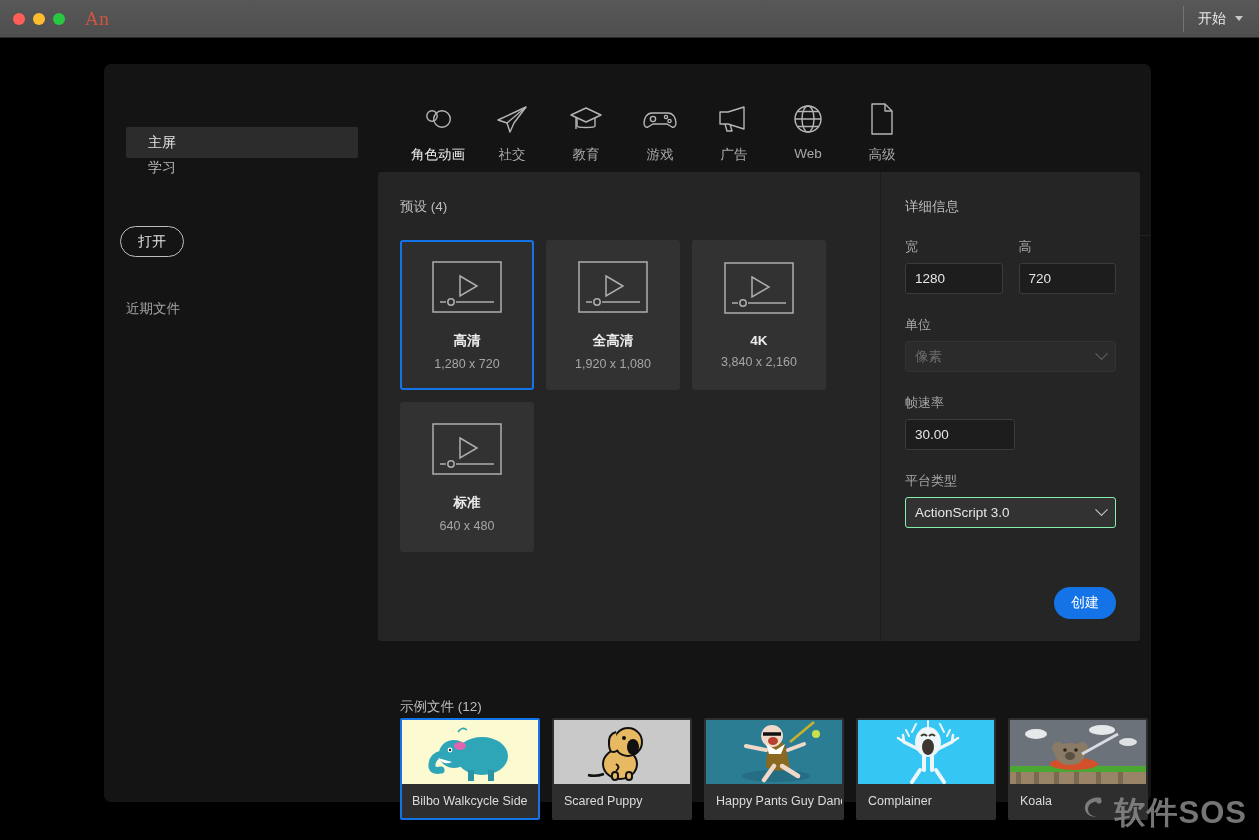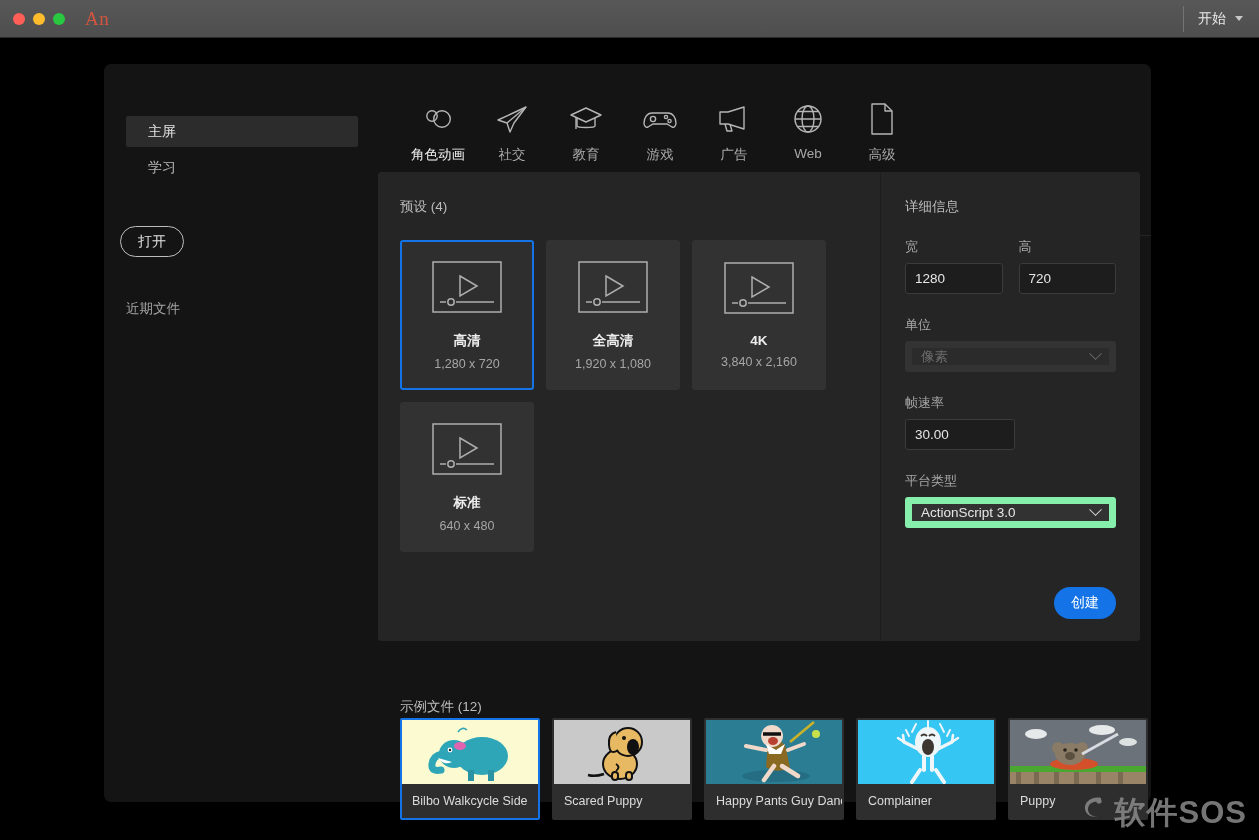--- a/index.html
+++ b/index.html
@@ -47,21 +47,21 @@
   }
 
   
   .sidebar { position: absolute; left: 0; top: 0; width: 275px; height: 100%; }
   .side-item {
     position: absolute; left: 22px; width: 232px; height: 31px;
     display: flex; align-items: center; padding-left: 22px;
     color: #b6b6b6; font-size: 14px; border-radius: 2px;
   }
   .side-item.active { background: #2c2c2c; color: #e4e4e4; }
-  #si0 { top: 52px; }
+  #si0 { top: 63px; }
   #si1 { top: 88px; }
   .open-btn {
     position: absolute; left: 16px; top: 162px;
     width: 64px; height: 31px; border: 1px solid #bdbdbd;
     border-radius: 16px; background: transparent; color: #e2e2e2;
     font-size: 14px; display: flex; align-items: center; justify-content: center;
     font-family: "Liberation Sans", sans-serif;
   }
   .recent-label {
     position: absolute; left: 22px; top: 236px;
@@ -123,21 +123,21 @@
   .fld { flex: 1; }
   .inp {
     width: 100%; height: 31px; background: #1d1d1d;
     border: 1px solid #3b3b3b; border-radius: 3px;
     color: #e6e6e6; font-size: 13.5px; padding: 0 9px;
     display: flex; align-items: center;
     font-family: "Liberation Sans", sans-serif;
   }
   .sel {
     width: 100%; height: 31px; background: #323232;
-    border: 7px solid #86efac; border-radius: 3px;
+    border: 1px solid #86efac; border-radius: 3px;
     color: #e6e6e6; font-size: 13.5px; padding: 0 9px;
     display: flex; align-items: center; justify-content: space-between;
   }
   .sel.disabled { background: #2b2b2b; border-color: #333; color: #6c6c6c; }
   .chev {
     width: 9px; height: 9px; border-right: 1.6px solid currentColor;
     border-bottom: 1.6px solid currentColor; transform: rotate(45deg) translate(-2px,-2px);
     opacity: .85;
   }
   .create-btn {
@@ -514,21 +514,21 @@
             <ellipse cx="64" cy="44" rx="24" ry="6" fill="#d4502a"></ellipse>
             <ellipse cx="60" cy="34" rx="15" ry="11" fill="#8a7b66"></ellipse>
             <circle cx="48" cy="28" r="6" fill="#8a7b66"></circle>
             <circle cx="72" cy="28" r="6" fill="#8a7b66"></circle>
             <ellipse cx="60" cy="36" rx="5" ry="4" fill="#5b4f3f"></ellipse>
             <circle cx="55" cy="30" r="1.8" fill="#2b241c"></circle>
             <circle cx="66" cy="30" r="1.8" fill="#2b241c"></circle>
             <path d="M72 34 108 14" stroke="#d8dce0" stroke-width="3"></path>
           </svg>
         </div>
-        <div class="sname">Puppy</div>
+        <div class="sname">Koala</div>
       </div>
 
     </div>
   </div>
 </div>
 
 <div class="watermark">
   <span>
     <svg width="30" height="30" viewBox="0 0 30 30">
         <path d="M22 4c-9-2-17 4-16 11 1 6 7 9 12 7-6 1-9-3-9-7 0-6 7-9 13-7z" fill="#8a8a8a"></path>

